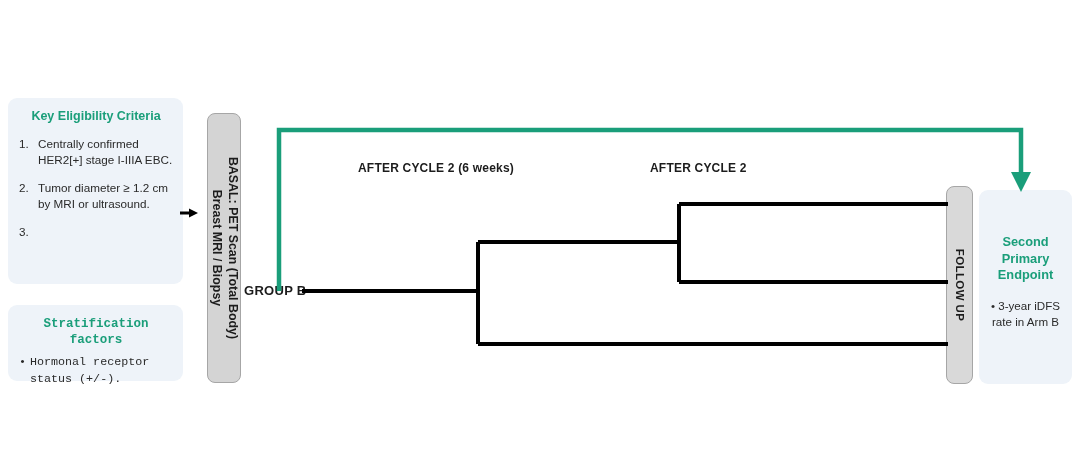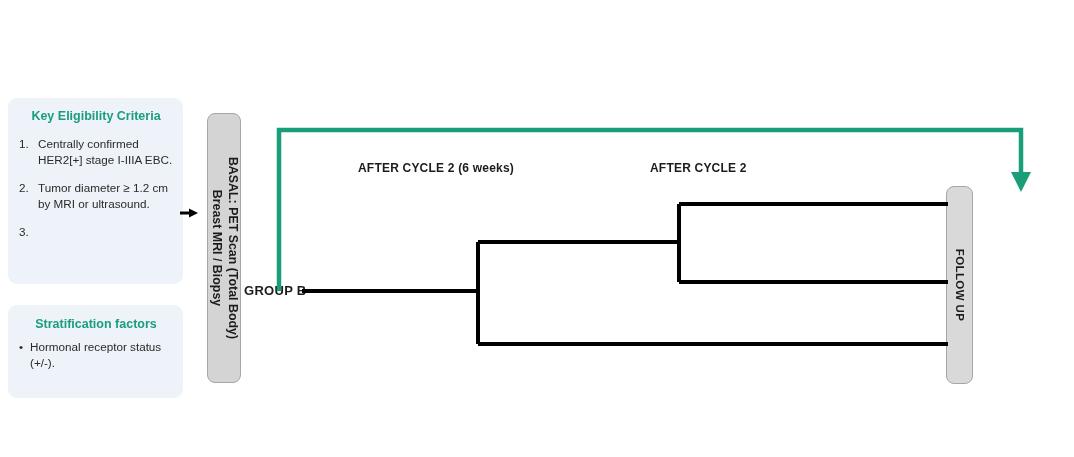--- a/index.html
+++ b/index.html
@@ -67,21 +67,21 @@
     color: #2a2a2a;
   }
   .panel-list.bulleted li {
     padding-left: 11px;
     margin-top: 6px;
   }
 
   #criteria-panel { left: 8px; top: 98px; width: 175px; height: 186px; padding: 11px 10px 0 11px; }
   #criteria-panel .panel-heading { margin-bottom: 2px; }
 
-  #strat-panel { left: 8px; top: 305px; width: 175px; height: 93px; padding: 12px 10px 0 11px; }
+  #strat-panel { left: 8px; top: 305px; width: 175px; height: 76px; padding: 12px 10px 0 11px; font-family: Liberation Mono, monospace; }
   #strat-panel .panel-heading { margin-bottom: 1px; }
 
   
   .vbox {
     position: absolute;
     background: #d4d4d4;
     border: 1px solid #a6a6a6;
     border-radius: 8px;
     box-sizing: border-box;
   }
@@ -187,20 +187,24 @@
     <div class="vtext">
       <span>BASAL: PET Scan (Total Body)</span><br>
       <span>Breast MRI / Biopsy</span>
     </div>
   </div>
 
   <div class="vbox" id="followup-box">
     <div class="vtext">FOLLOW UP</div>
   </div>
 
+  <div class="panel" id="endpoint-panel">
+    <div class="ep-heading">Second Primary Endpoint</div>
+    <div class="ep-body">• 3-year iDFS rate in Arm B</div>
+  </div>
 
   <div class="flow-label" id="label-cycle2">AFTER CYCLE 2 (6 weeks)</div>
   <div class="flow-label" id="label-cycle8">AFTER CYCLE 2</div>
   <div class="flow-label" id="label-groupb">GROUP B</div>
 
   <svg id="connectors" viewBox="0 0 1074 457">
 
     <g>
       <line x1="180" y1="213" x2="192" y2="213" stroke="#000000" stroke-width="3"></line>
       <polygon points="198,213 189,208.5 189,217.5" fill="#000000"></polygon>

